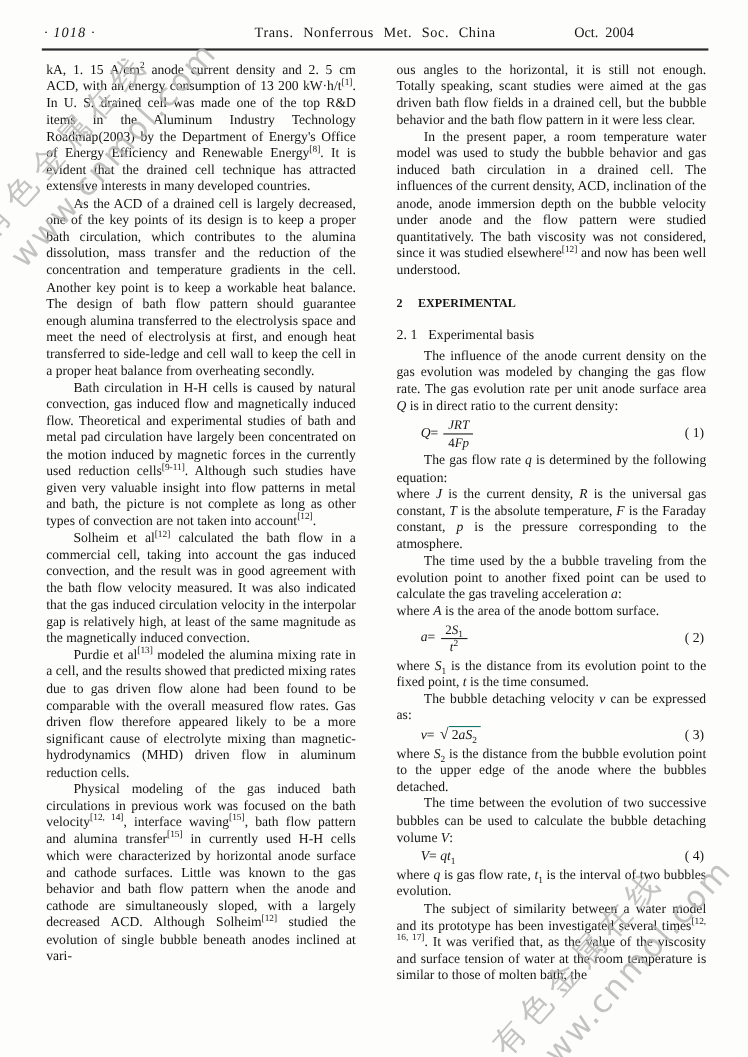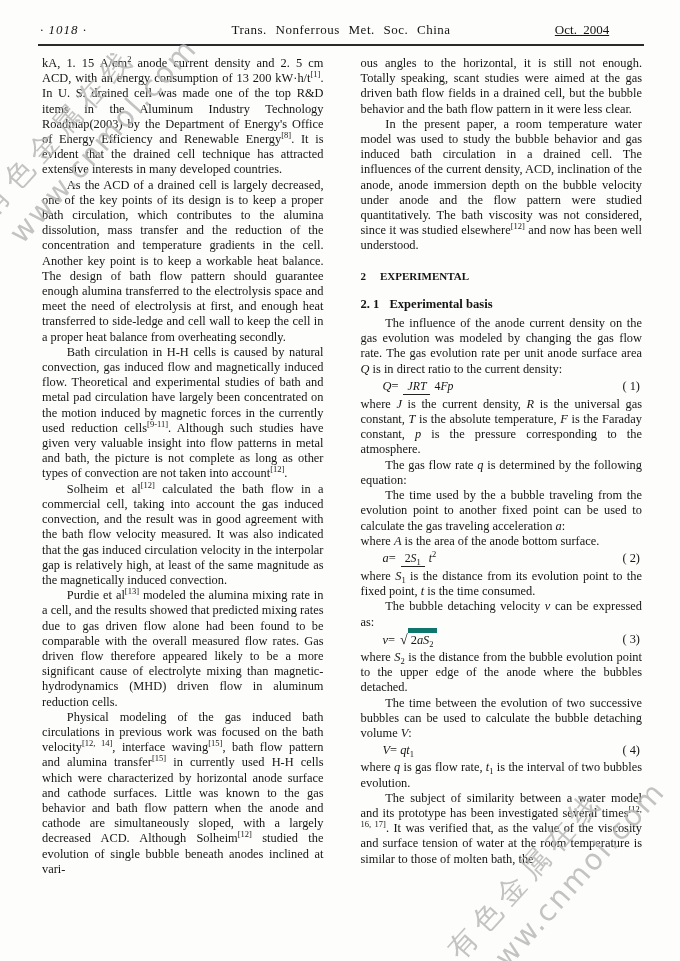--- a/index.html
+++ b/index.html
@@ -9,53 +9,53 @@
     font-family:"Liberation Serif","DejaVu Serif",serif;
     color:#151515;
   }
   
   .header{
     position:absolute;left:40px;right:38px;top:22px;height:20px;
     display:flex;align-items:baseline;font-size:13px;
   }
   .header .pageno{width:120px;text-align:left;letter-spacing:1px;font-style:italic;}
   .header .journal{flex:1;text-align:center;word-spacing:5px;letter-spacing:.5px;}
-  .header .issue{width:120px;text-align:center;word-spacing:3px;text-decoration:underline;}
+  .header .issue{width:120px;text-align:left;word-spacing:3px;}
   .header-rule{position:absolute;left:38px;right:36px;top:44px;height:0;border-top:2px solid #2a2a2a;}
   
   .columns{
     position:absolute;left:42px;top:56px;width:600px;
     display:flex;gap:37px;
     font-size:12.4px;line-height:15.2px;
   }
   .col{width:289px;text-align:justify;}
   p.body-p{margin:0;text-indent:2em;}
   p.body-p.cont{text-indent:0;}
   sup{font-size:8.5px;line-height:0;vertical-align:super;}
   sub{font-size:8.5px;line-height:0;vertical-align:sub;}
   i{font-style:italic;}
   
   .sec-heading{font-weight:bold;font-size:11px;margin:15px 0 13px;text-align:left;}
   .sec-heading .h-num{margin-right:14px;}
-  .sub-heading{font-weight:bold;font-size:12.6px;margin:13px 0 4px;text-align:left;}
+  .sub-heading{font-weight:normal;font-size:12.6px;margin:13px 0 4px;text-align:left;}
   .sub-heading .h-num{margin-right:10px;}
   
   .equation{
     display:flex;justify-content:space-between;align-items:center;
     padding-left:22px;margin:2px 0;text-align:left;
   }
   .eq-no{padding-right:2px;}
   .frac{
-    display:inline-flex;flex-direction:row;vertical-align:middle;
+    display:inline-flex;flex-direction:column;vertical-align:middle;
     text-align:center;line-height:1.25;margin-left:5px;font-size:11.8px;
   }
   .frac .num{display:block;padding:0 4px;border-bottom:1px solid #222;}
   .frac .den{display:block;padding:0 4px;}
   .sqrt-sign{font-size:14px;margin-left:5px;}
-  .sqrt-rad{border-top:5px solid #0f766e;padding:0 3px;}
+  .sqrt-rad{border-top:1px solid #0f766e;padding:0 3px;}
   
   .wm{
     position:absolute;color:#b9b9b9;opacity:.85;z-index:3;pointer-events:none;
     transform:rotate(-48deg);transform-origin:0 50%;
     font-family:"DejaVu Sans","Liberation Sans",sans-serif;white-space:nowrap;
   }
   .wm .wm-line1{display:block;font-size:29px;letter-spacing:7px;line-height:40px;}
   .wm .wm-line2{display:block;font-size:29px;letter-spacing:2px;line-height:40px;}
   .wm-top-left{left:0px;top:185px;}
   .wm-bottom-right{left:468px;top:928px;}
@@ -96,22 +96,22 @@
         <div class="sec-heading"><span class="h-num">2</span><span class="h-text">EXPERIMENTAL</span></div>
         <div class="sub-heading"><span class="h-num">2. 1</span><span class="h-text">Experimental basis</span></div>
         <p class="body-p">The influence of the anode current density on the gas evolution was modeled by changing the gas flow rate. The gas evolution rate per unit anode surface area <i>Q</i> is in direct ratio to the current density:</p>
         <div class="equation">
           <span class="eq-body"><i>Q</i>=<span class="frac">
               <span class="num"><i>JRT</i></span>
               <span class="den">4<i>Fp</i></span>
             </span></span>
           <span class="eq-no">( 1)</span>
         </div>
+        <p class="body-p">The gas flow rate <i>q</i> is determined by the following equation:</p>
         <p class="body-p cont">where  <i>J</i> is the current density, <i>R</i> is the universal gas constant, <i>T</i> is the absolute temperature, <i>F</i> is the Faraday constant, <i>p</i> is the pressure corresponding to the atmosphere.</p>
-        <p class="body-p">The gas flow rate <i>q</i> is determined by the following equation:</p>
         <p class="body-p">The time used by the a bubble traveling from the evolution point to another fixed point can be used to calculate the gas traveling acceleration <i>a</i>:</p>
         <p class="body-p cont">where  <i>A</i> is the area of the anode bottom surface.</p>
         <div class="equation">
           <span class="eq-body"><i>a</i>=<span class="frac">
               <span class="num">2<i>S</i><sub>1</sub></span>
               <span class="den"><i>t</i><sup>2</sup></span>
             </span></span>
           <span class="eq-no">( 2)</span>
         </div>
         <p class="body-p cont">where  <i>S</i><sub>1</sub> is the distance from its evolution point to the fixed point, <i>t</i> is the time consumed.</p>

